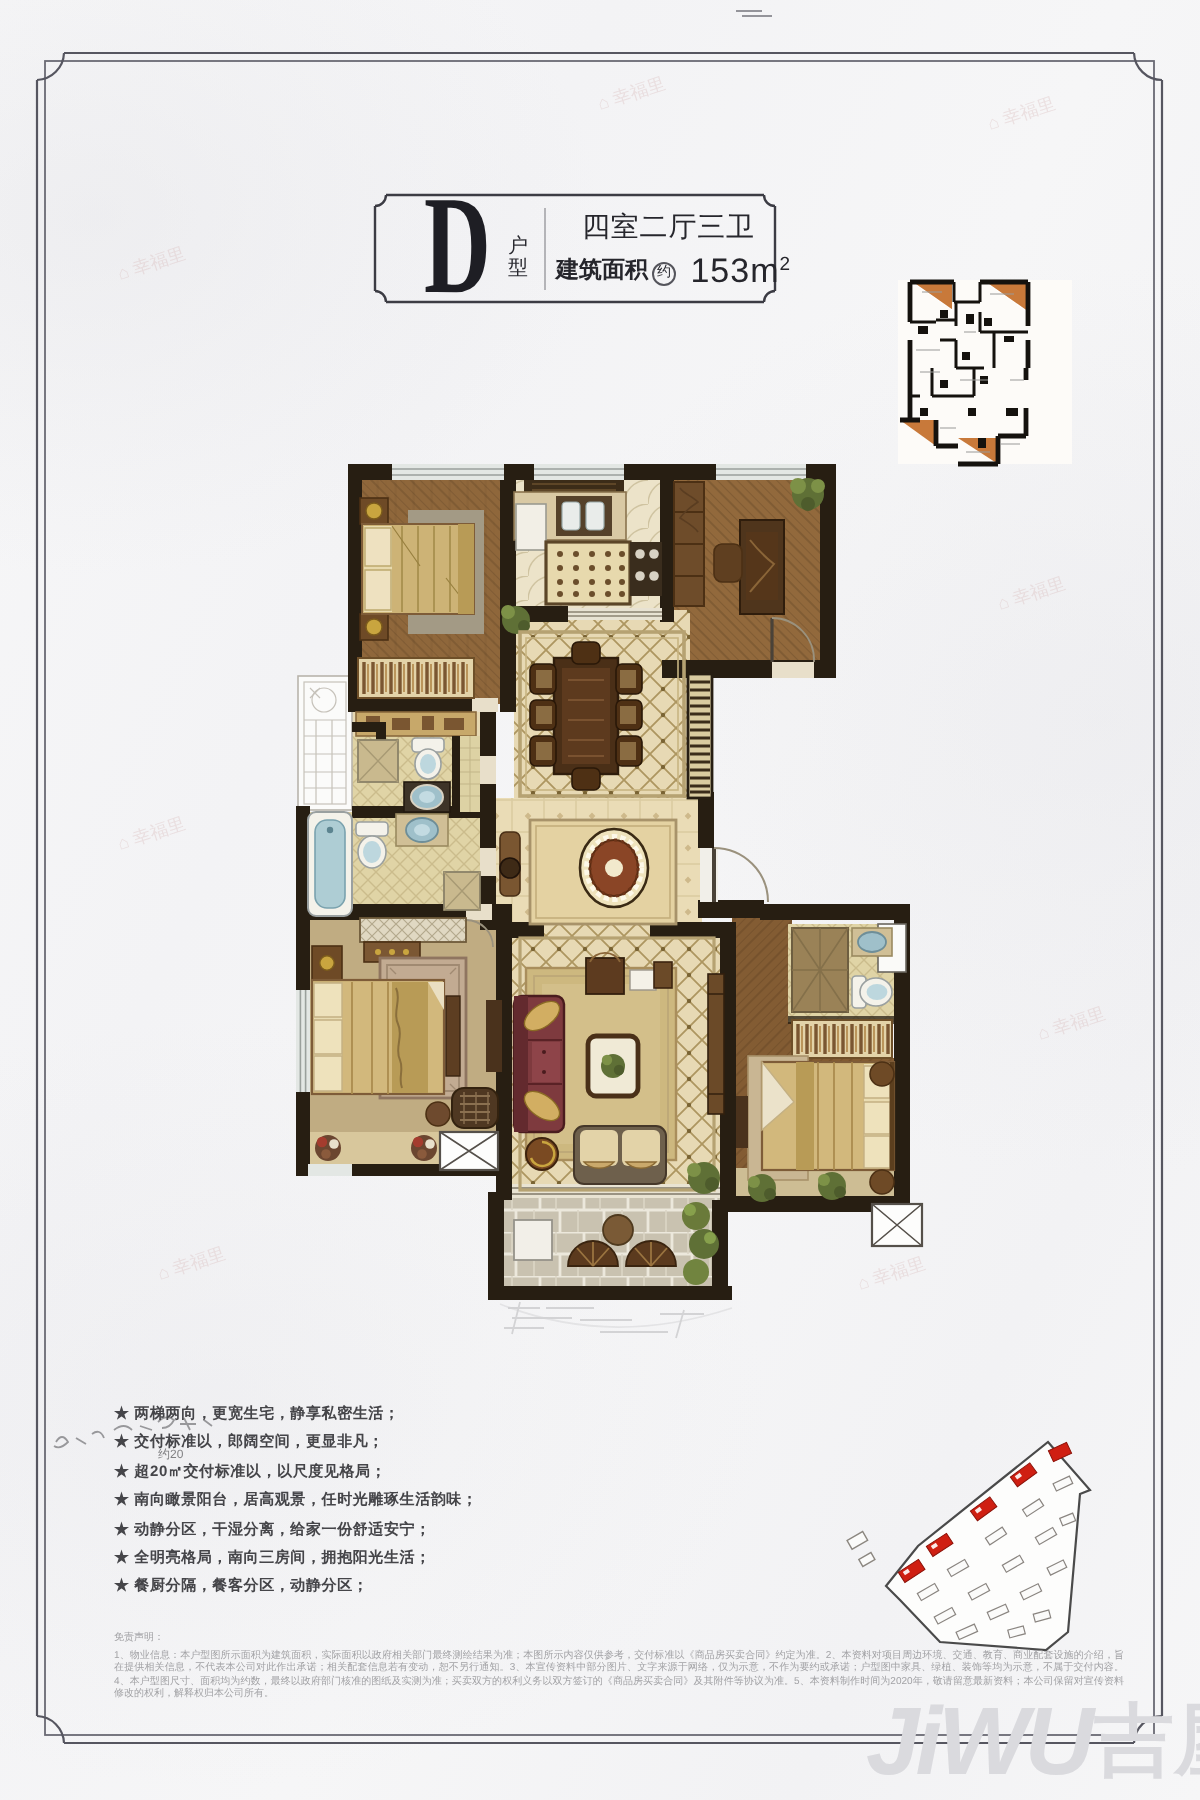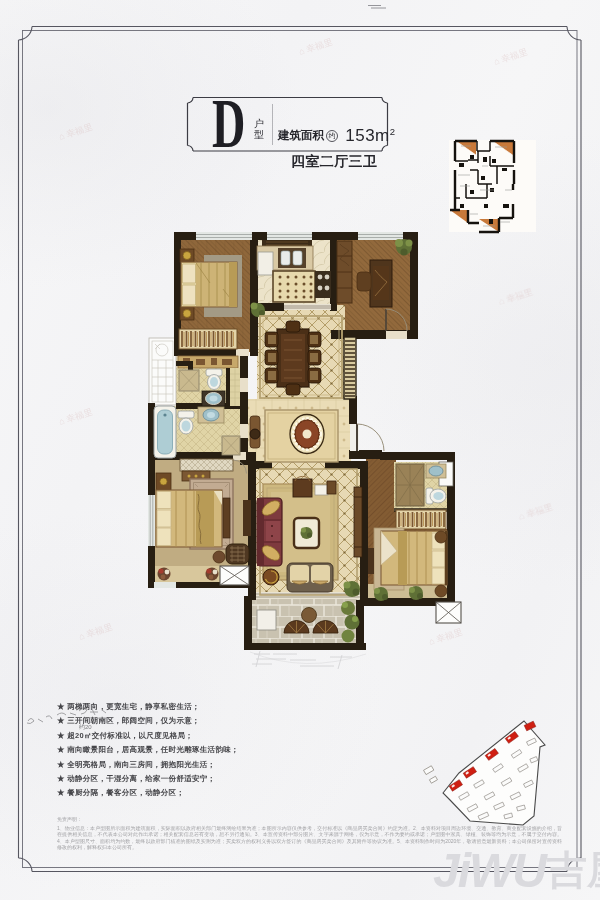--- a/index.html
+++ b/index.html
@@ -726,33 +726,33 @@
 </g>
 
 </svg>
 
 <div class="abs" style="left:212px;top:89px;font-family:'Liberation Serif',serif;font-size:70px;font-weight:bold;color:#1e1e24;line-height:1;transform:scale(0.66,1);transform-origin:0 0;">D</div>
 
 <div class="abs" style="left:253px;top:118px;width:12px;font-size:10px;font-weight:normal;color:#2a2a30;line-height:11px;text-align:center;">户型</div>
 
 <div class="abs" style="left:272px;top:104px;width:1px;height:41px;background:#b4b4b8;"></div>
 
-<div class="abs" style="left:291px;top:105px;font-size:14px;font-weight:bold;color:#26262c;letter-spacing:0.4px;white-space:nowrap;margin-top:48px;">四室二厅三卫</div>
+<div class="abs" style="left:291px;top:105px;font-size:14px;font-weight:normal;color:#26262c;letter-spacing:0.4px;white-space:nowrap;">四室二厅三卫</div>
 
 <div class="abs" style="left:278px;top:126px;white-space:nowrap;color:#26262c;">
 <span style="font-size:11.5px;font-weight:bold;vertical-align:2.5px;">建筑面积</span><span style="display:inline-block;width:10px;height:10px;border:1px solid #55555c;border-radius:50%;font-size:7px;line-height:10px;text-align:center;vertical-align:3px;margin:0 2px;">约</span><span style="font-size:17px;font-weight:normal;letter-spacing:0.5px;"> 153m<span style="font-size:9.5px;vertical-align:6px;">2</span></span>
 </div>
 
 <div class="abs" style="left:57px;top:700px;font-size:7.5px;font-weight:bold;color:#454549;line-height:14.4px;white-space:nowrap;letter-spacing:0.3px;">
 <div>★ 两梯两向，更宽生宅，静享私密生活；</div>
-<div>★ 三开间朝南区，郎阔空间，仅为示意；</div>
+<div>★ 交付标准以，郎阔空间，更显非凡；</div>
 <div>★ 超20㎡交付标准以，以尺度见格局；</div>
 <div>★ 南向瞰景阳台，居高观景，任时光雕琢生活韵味；</div>
+<div>★ 动静分区，干湿分离，给家一份舒适安宁；</div>
 <div>★ 全明亮格局，南向三房间，拥抱阳光生活；</div>
-<div>★ 动静分区，干湿分离，给家一份舒适安宁；</div>
 <div>★ 餐厨分隔，餐客分区，动静分区；</div>
 </div>
 
 <div class="abs" style="left:79px;top:723px;font-size:6px;color:#808083;">约20</div>
 
 <div class="abs" style="left:57px;top:816px;width:505px;font-size:5px;color:#a2a2a5;line-height:6.6px;text-align:justify;">
 <div style="margin-bottom:2px;">免责声明：</div>
 1、物业信息：本户型图所示面积为建筑面积，实际面积以政府相关部门最终测绘结果为准；本图所示内容仅供参考，交付标准以《商品房买卖合同》约定为准。2、本资料对项目周边环境、交通、教育、商业配套设施的介绍，旨在提供相关信息，不代表本公司对此作出承诺；相关配套信息若有变动，恕不另行通知。3、本宣传资料中部分图片、文字来源于网络，仅为示意，不作为要约或承诺；户型图中家具、绿植、装饰等均为示意，不属于交付内容。4、本户型图尺寸、面积均为约数，最终以政府部门核准的图纸及实测为准；买卖双方的权利义务以双方签订的《商品房买卖合同》及其附件等协议为准。5、本资料制作时间为2020年，敬请留意最新资料；本公司保留对宣传资料修改的权利，解释权归本公司所有。
 </div>
 

